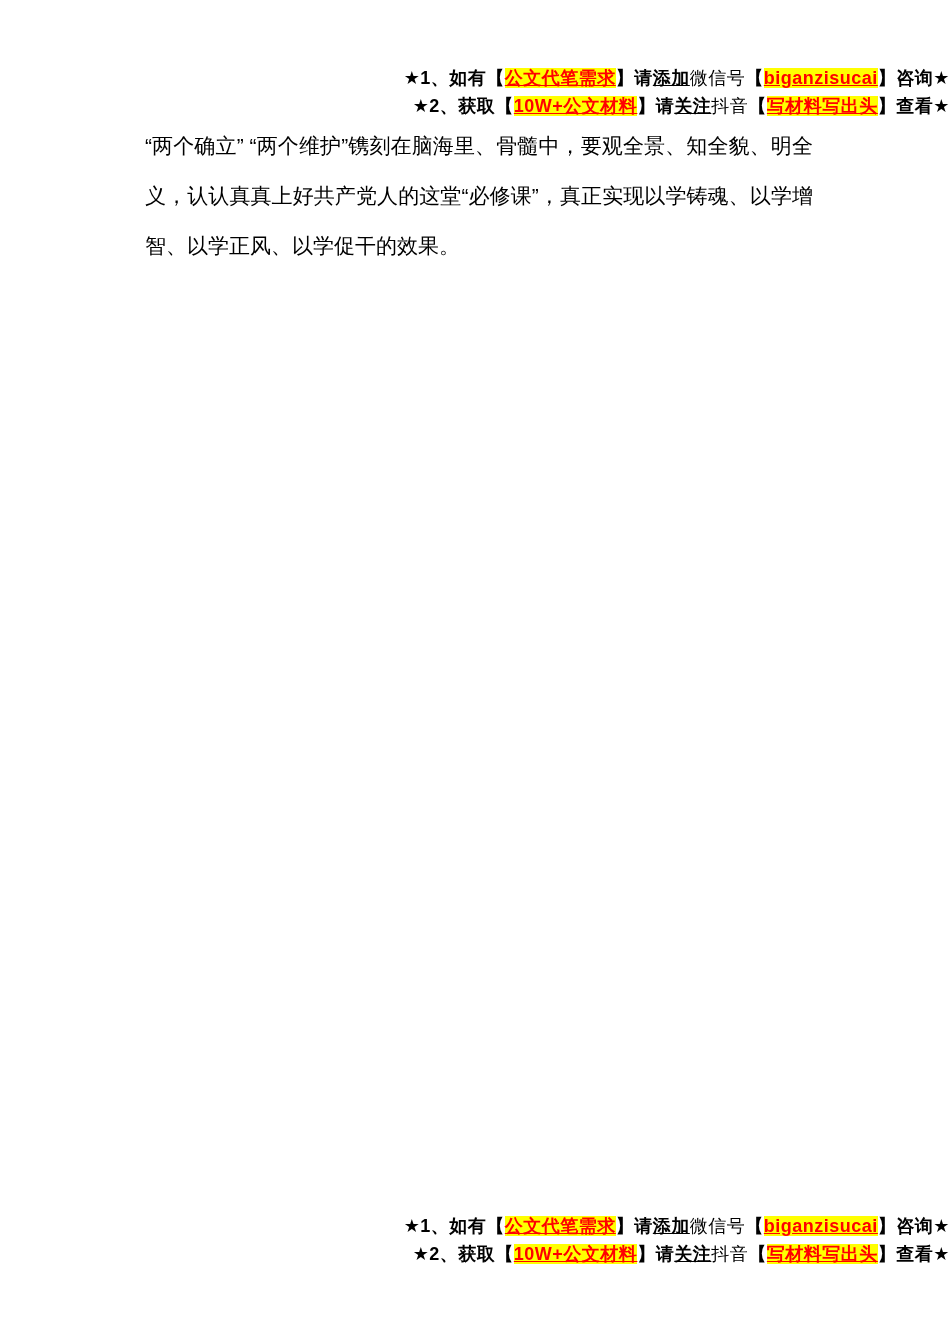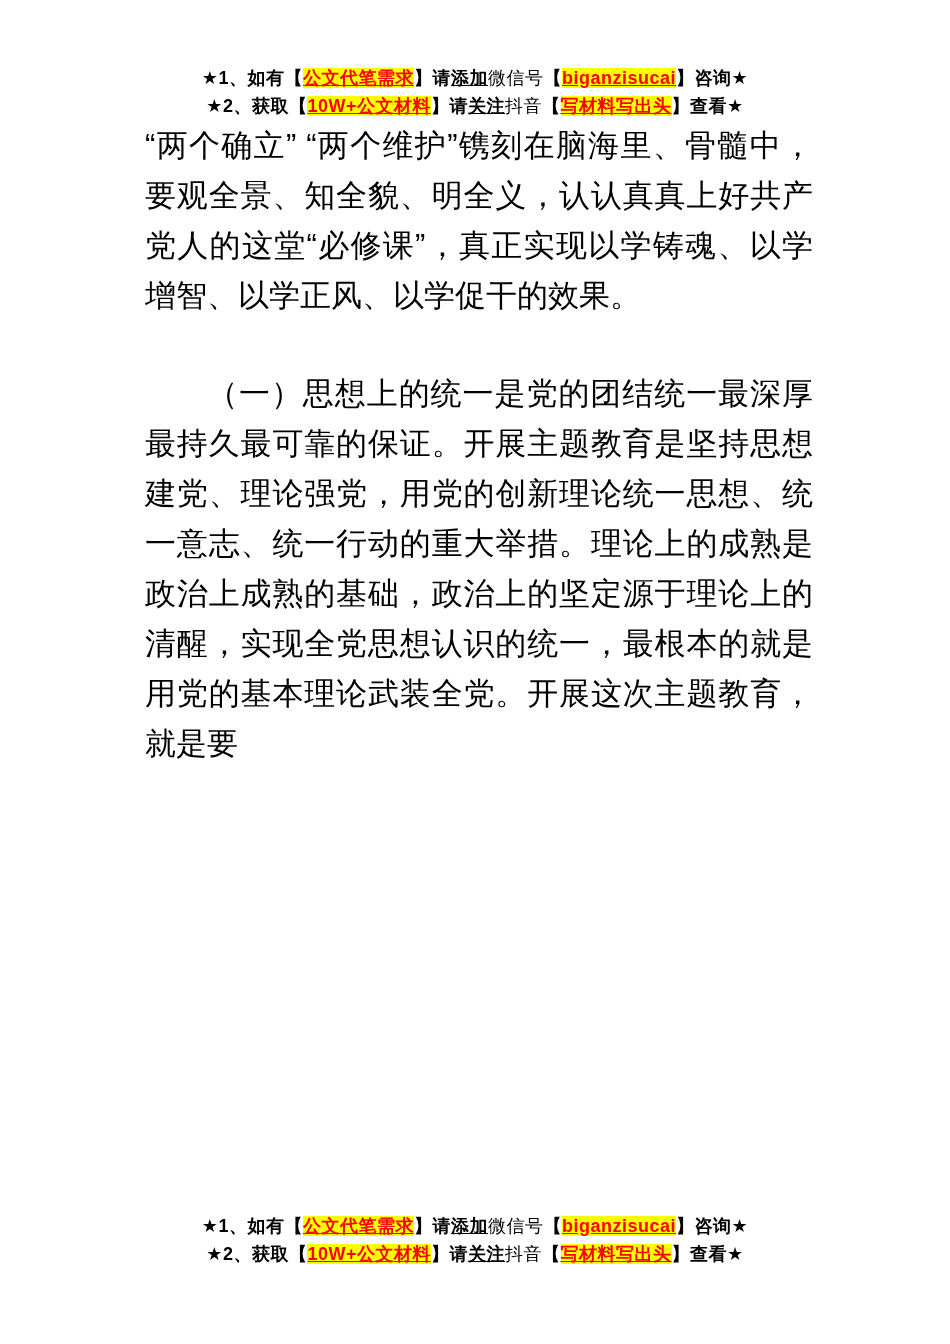--- a/index.html
+++ b/index.html
@@ -12,21 +12,21 @@
     position: relative;
     width: 950px;
     height: 1344px;
     background: #ffffff;
     overflow: hidden;
     color: #000000;
   }
   
   .promo {
     width: 100%;
-    text-align: center;
+    text-align: right;
     font-size: 18px;
     line-height: 28px;
     font-weight: 700;
     color: #000000;
     letter-spacing: 0.5px;
     white-space: nowrap;
   }
   .promo-header { position: absolute; top: 64px; left: 0; }
   .promo-footer { position: absolute; top: 1212px; left: 0; }
   .promo .hl {
@@ -42,21 +42,21 @@
     text-decoration-color: #000000;
   }
   .promo .reg { font-weight: 400; }
   .promo .b { font-weight: 700; }
   
   .content {
     position: absolute;
     top: 121px;
     left: 145px;
     width: 668px;
-    font-size: 31px;
+    font-size: 21px;
     line-height: 50px;
     text-align: justify;
     color: #000000;
   }
   .content p { margin: 0 0 48px 0; }
   .content p:last-child { margin-bottom: 0; }
   .content p.indent { text-indent: 2em; }
   .content p.heading { font-weight: 400; }
 </style>
 </head>
@@ -64,21 +64,20 @@
 
 <div class="page">
 
   <div class="promo promo-header">
     <div class="promo-line"><span class="b">★1、如有【</span><span class="hl">公文代笔需求</span><span class="b">】请</span><span class="ulink">添加</span><span class="reg">微信号</span><span class="b">【</span><span class="hl">biganzisucai</span><span class="b">】咨询★</span></div>
     <div class="promo-line"><span class="b">★2、获取【</span><span class="hl">10W+公文材料</span><span class="b">】请</span><span class="ulink">关注</span><span class="reg">抖音</span><span class="b">【</span><span class="hl">写材料写出头</span><span class="b">】查看★</span></div>
   </div>
 
   <div class="content">
     <p class="body">“两个确立” “两个维护”镌刻在脑海里、骨髓中，要观全景、知全貌、明全义，认认真真上好共产党人的这堂“必修课”，真正实现以学铸魂、以学增智、以学正风、以学促干的效果。</p>
-    <p class="body indent">（一）思想上的统一是党的团结统一最深厚最持久最可靠的保证。开展主题教育是坚持思想建党、理论强党，用党的创新理论统一思想、统一意志、统一行动的重大举措。理论上的成熟是政治上成熟的基础，政治上的坚定源于理论上的清醒，实现全党思想认识的统一，最根本的就是用党的基本理论武装全党。开展这次主题教育，就是要</p>
   </div>
 
   <div class="promo promo-footer">
     <div class="promo-line"><span class="b">★1、如有【</span><span class="hl">公文代笔需求</span><span class="b">】请</span><span class="ulink">添加</span><span class="reg">微信号</span><span class="b">【</span><span class="hl">biganzisucai</span><span class="b">】咨询★</span></div>
     <div class="promo-line"><span class="b">★2、获取【</span><span class="hl">10W+公文材料</span><span class="b">】请</span><span class="ulink">关注</span><span class="reg">抖音</span><span class="b">【</span><span class="hl">写材料写出头</span><span class="b">】查看★</span></div>
   </div>
 
 </div>
 
 </body></html>

